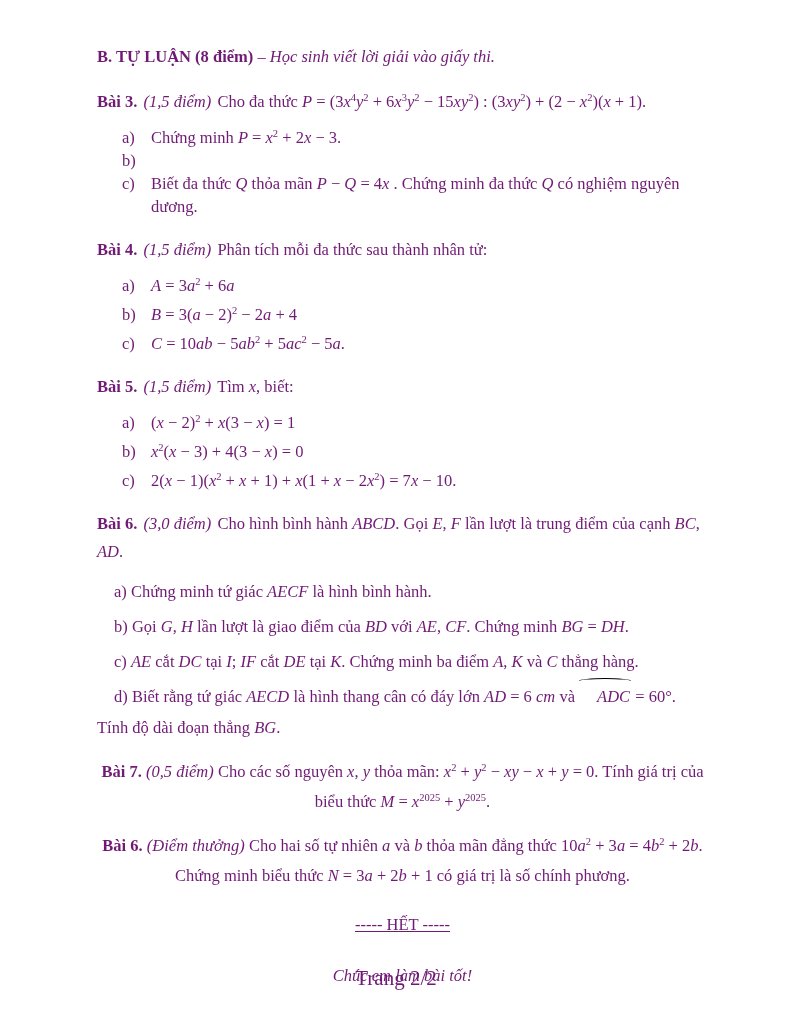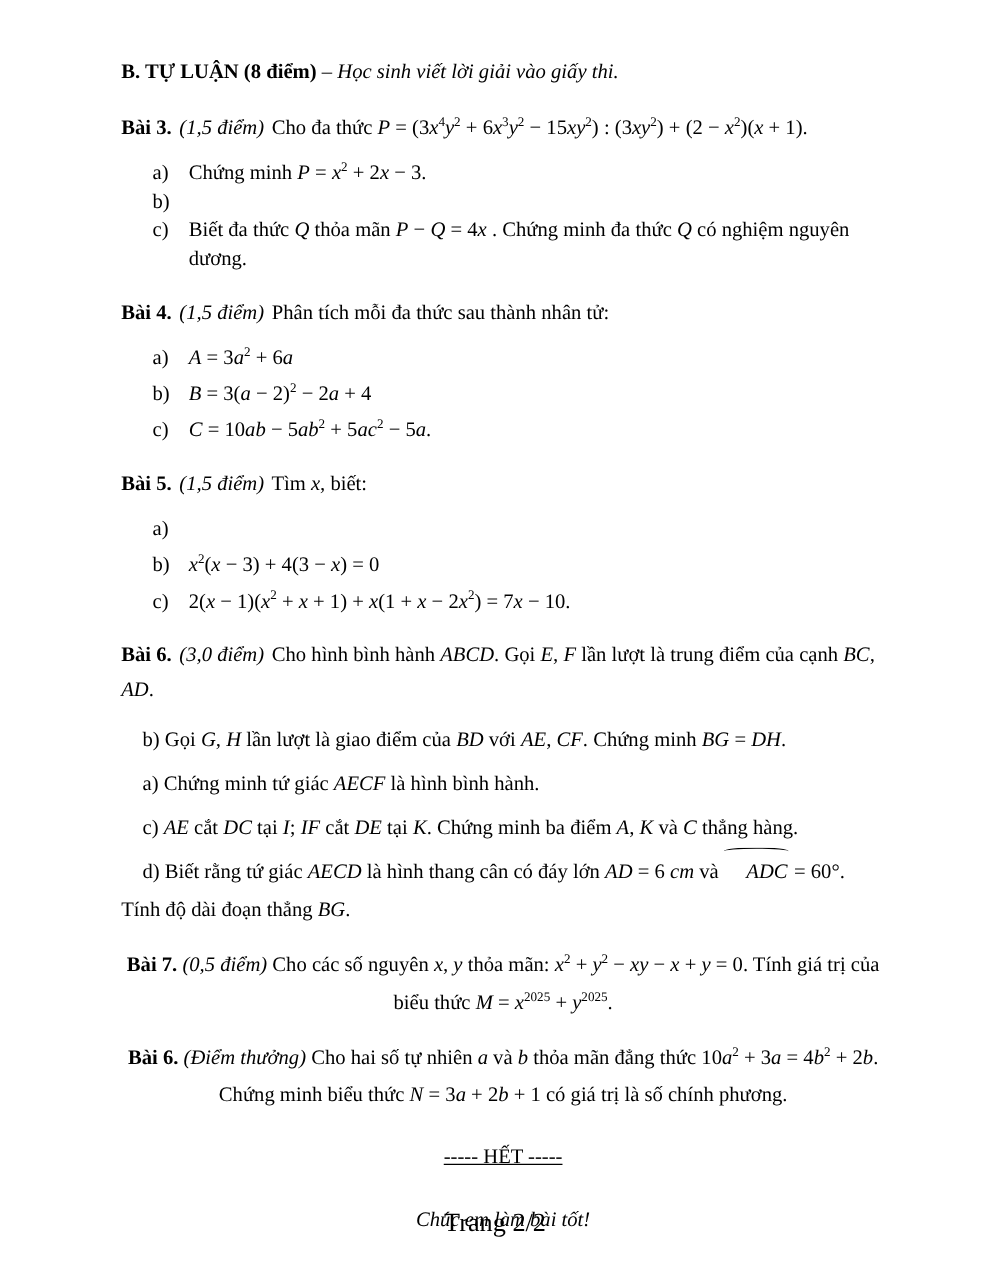--- a/index.html
+++ b/index.html
@@ -1,21 +1,21 @@
 <!DOCTYPE html>
 <html><head>
 <meta charset="utf-8">
 <style>
   html,body{margin:0;padding:0;background:#888;}
   .page{
     position:relative;
     width:792px;height:1024px;
     background:#ffffff;
     font-family:"Liberation Serif", serif;
-    color:#000000;
+    color:#701a75;
     overflow:hidden;
     margin:0 auto;
   }
   .content{
     padding:46px 84px 0 97px;
     font-size:16.5px;
   }
   .b{font-weight:bold;}
   .i{font-style:italic;}
   var, i{font-style:italic;font-family:"Liberation Serif", serif;}
@@ -82,34 +82,35 @@
       <div class="item">
           <span class="ilabel">c)</span>
           <span><i>C</i> = 10<i>ab</i> − 5<i>ab</i><sup>2</sup> + 5<i>ac</i><sup>2</sup> − 5<i>a</i>.</span>
         </div>
     </div>
 
     <p class="stem"><span class="b">Bài 5.</span> <span class="i">(1,5 điểm)</span> <span>Tìm <i>x</i>, biết:</span></p>
     <div class="list wide">
       <div class="item">
           <span class="ilabel">a)</span>
+          <span>(<i>x</i> − 2)<sup>2</sup> + <i>x</i>(3 − <i>x</i>) = 1</span>
         </div>
       <div class="item">
           <span class="ilabel">b)</span>
           <span><i>x</i><sup>2</sup>(<i>x</i> − 3) + 4(3 − <i>x</i>) = 0</span>
         </div>
       <div class="item">
           <span class="ilabel">c)</span>
           <span>2(<i>x</i> − 1)(<i>x</i><sup>2</sup> + <i>x</i> + 1) + <i>x</i>(1 + <i>x</i> − 2<i>x</i><sup>2</sup>) = 7<i>x</i> − 10.</span>
         </div>
     </div>
 
     <p class="stem"><span class="b">Bài 6.</span> <span class="i">(3,0 điểm)</span> <span>Cho hình bình hành <i>ABCD</i>. Gọi <i>E</i>, <i>F</i> lần lượt là trung điểm của cạnh <i>BC</i>, <i>AD</i>.</span></p>
+    <p class="p6"><span>a)</span> <span>Chứng minh tứ giác <i>AECF</i> là hình bình hành.</span></p>
     <p class="p6"><span>b)</span> <span>Gọi <i>G</i>, <i>H</i> lần lượt là giao điểm của <i>BD</i> với <i>AE</i>, <i>CF</i>. Chứng minh <i>BG</i> = <i>DH</i>.</span></p>
-    <p class="p6"><span>a)</span> <span>Chứng minh tứ giác <i>AECF</i> là hình bình hành.</span></p>
     <p class="p6"><span>c)</span> <span><i>AE</i> cắt <i>DC</i> tại <i>I</i>; <i>IF</i> cắt <i>DE</i> tại <i>K</i>. Chứng minh ba điểm <i>A</i>, <i>K</i> và <i>C</i> thẳng hàng.</span></p>
     <p class="p6"><span>d)</span> <span>Biết rằng tứ giác <i>AECD</i> là hình thang cân có đáy lớn <i>AD</i> = 6 <i>cm</i> và <span class="arc"><i>ADC</i></span> = 60°. Tính độ dài đoạn thẳng <i>BG</i>.</span></p>
 
     <p class="para2 gap-lg"><span class="b">Bài 7.</span> <span class="i">(0,5 điểm)</span> <span>Cho các số nguyên <i>x</i>, <i>y</i> thỏa mãn: <i>x</i><sup>2</sup> + <i>y</i><sup>2</sup> − <i>xy</i> − <i>x</i> + <i>y</i> = 0. Tính giá trị của biểu thức <i>M</i> = <i>x</i><sup>2025</sup> + <i>y</i><sup>2025</sup>.</span></p>
 
     <p class="para2 gap-lg"><span class="b">Bài 6.</span> <span class="i">(Điểm thưởng)</span> <span>Cho hai số tự nhiên <i>a</i> và <i>b</i> thỏa mãn đẳng thức 10<i>a</i><sup>2</sup> + 3<i>a</i> = 4<i>b</i><sup>2</sup> + 2<i>b</i>. Chứng minh biểu thức <i>N</i> = 3<i>a</i> + 2<i>b</i> + 1 có giá trị là số chính phương.</span></p>
 
     <p class="center het-line">----- HẾT -----</p>
     <p class="center wish-line">Chúc em làm bài tốt!</p>
   </div>

